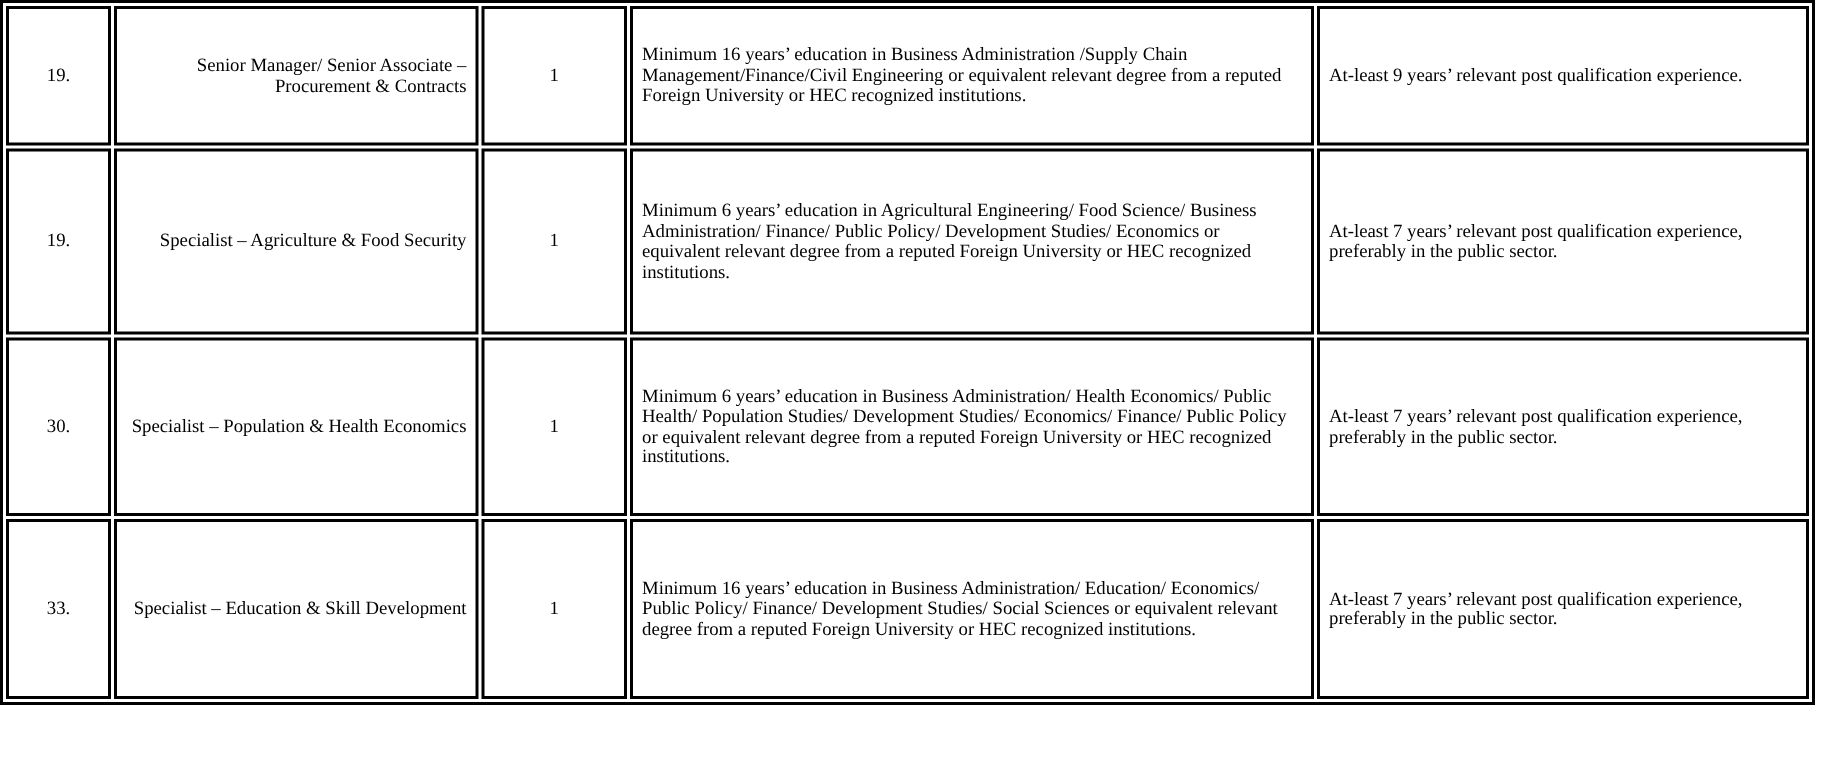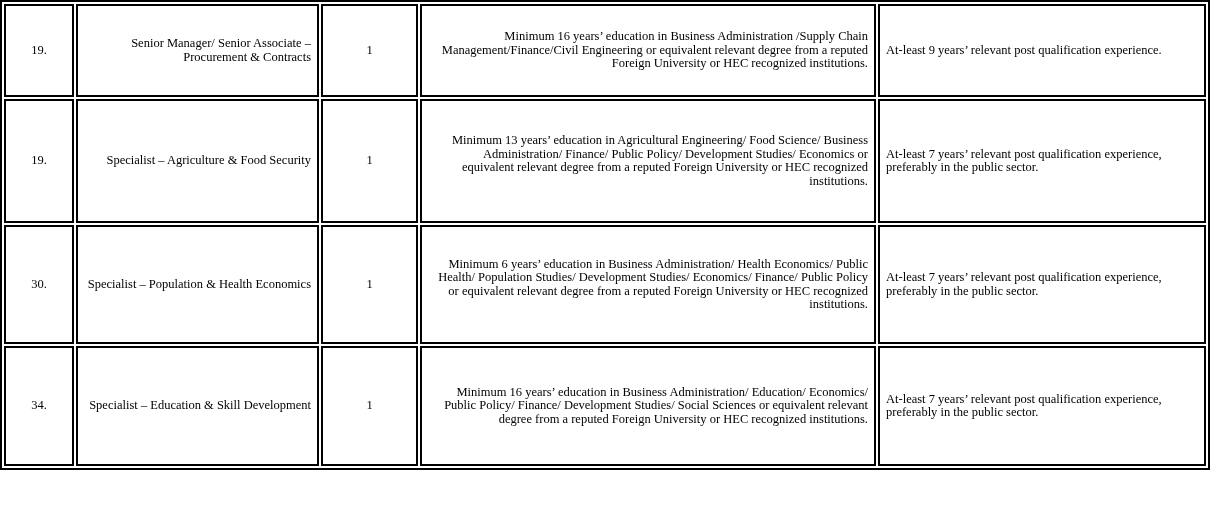--- a/index.html
+++ b/index.html
@@ -30,21 +30,21 @@
     font-size: 12.5px;
     line-height: 13.5px;
     vertical-align: middle;
     padding: 2px 6px;
     overflow: hidden;
     word-wrap: break-word;
   }
   td.c-sr  { width: 54px;  text-align: center; }
   td.c-pos { width: 227px; text-align: right; font-family: Liberation Serif, serif; }
   td.c-cnt { width: 81px;  text-align: center; }
-  td.c-edu { width: 440px; text-align: right; }
+  td.c-edu { width: 440px; text-align: left; }
   td.c-exp { width: 312px; text-align: left; }
   tr.r0 { height: 93px; }
   tr.r1 { height: 124px; }
   tr.r2 { height: 119px; }
   tr.r3 { height: 120px; }
 </style>
 </head>
 <body>
 
 <div class="page">
@@ -54,32 +54,32 @@
         <td class="c-sr">19.</td>
         <td class="c-pos">Senior Manager/ Senior Associate – Procurement &amp; Contracts</td>
         <td class="c-cnt">1</td>
         <td class="c-edu">Minimum 16 years’ education in Business Administration /Supply Chain Management/Finance/Civil Engineering or equivalent relevant degree from a reputed Foreign University or HEC recognized institutions.</td>
         <td class="c-exp">At-least 9 years’ relevant post qualification experience.</td>
       </tr>
       <tr class="r1">
         <td class="c-sr">19.</td>
         <td class="c-pos">Specialist – Agriculture &amp; Food Security</td>
         <td class="c-cnt">1</td>
-        <td class="c-edu">Minimum 13 years’ education in Agricultural Engineering/ Food Science/ Business Administration/ Finance/ Public Policy/ Development Studies/ Economics or equivalent relevant degree from a reputed Foreign University or HEC recognized institutions.</td>
+        <td class="c-edu">Minimum 6 years’ education in Agricultural Engineering/ Food Science/ Business Administration/ Finance/ Public Policy/ Development Studies/ Economics or equivalent relevant degree from a reputed Foreign University or HEC recognized institutions.</td>
         <td class="c-exp">At-least 7 years’ relevant post qualification experience, preferably in the public sector.</td>
       </tr>
       <tr class="r2">
         <td class="c-sr">30.</td>
         <td class="c-pos">Specialist – Population &amp; Health Economics</td>
         <td class="c-cnt">1</td>
         <td class="c-edu">Minimum 6 years’ education in Business Administration/ Health Economics/ Public Health/ Population Studies/ Development Studies/ Economics/ Finance/ Public Policy or equivalent relevant degree from a reputed Foreign University or HEC recognized institutions.</td>
         <td class="c-exp">At-least 7 years’ relevant post qualification experience, preferably in the public sector.</td>
       </tr>
       <tr class="r3">
-        <td class="c-sr">34.</td>
+        <td class="c-sr">33.</td>
         <td class="c-pos">Specialist – Education &amp; Skill Development</td>
         <td class="c-cnt">1</td>
         <td class="c-edu">Minimum 16 years’ education in Business Administration/ Education/ Economics/ Public Policy/ Finance/ Development Studies/ Social Sciences or equivalent relevant degree from a reputed Foreign University or HEC recognized institutions.</td>
         <td class="c-exp">At-least 7 years’ relevant post qualification experience, preferably in the public sector.</td>
       </tr>
     </tbody>
   </table>
 </div>
 
 </body></html>

